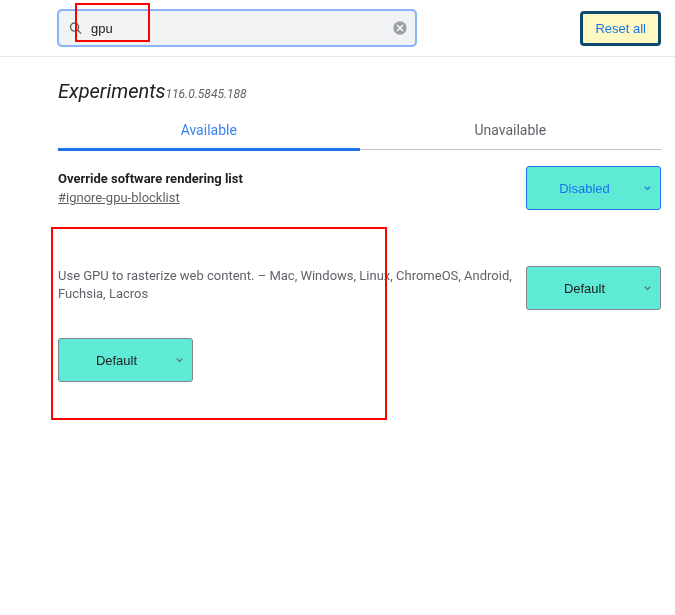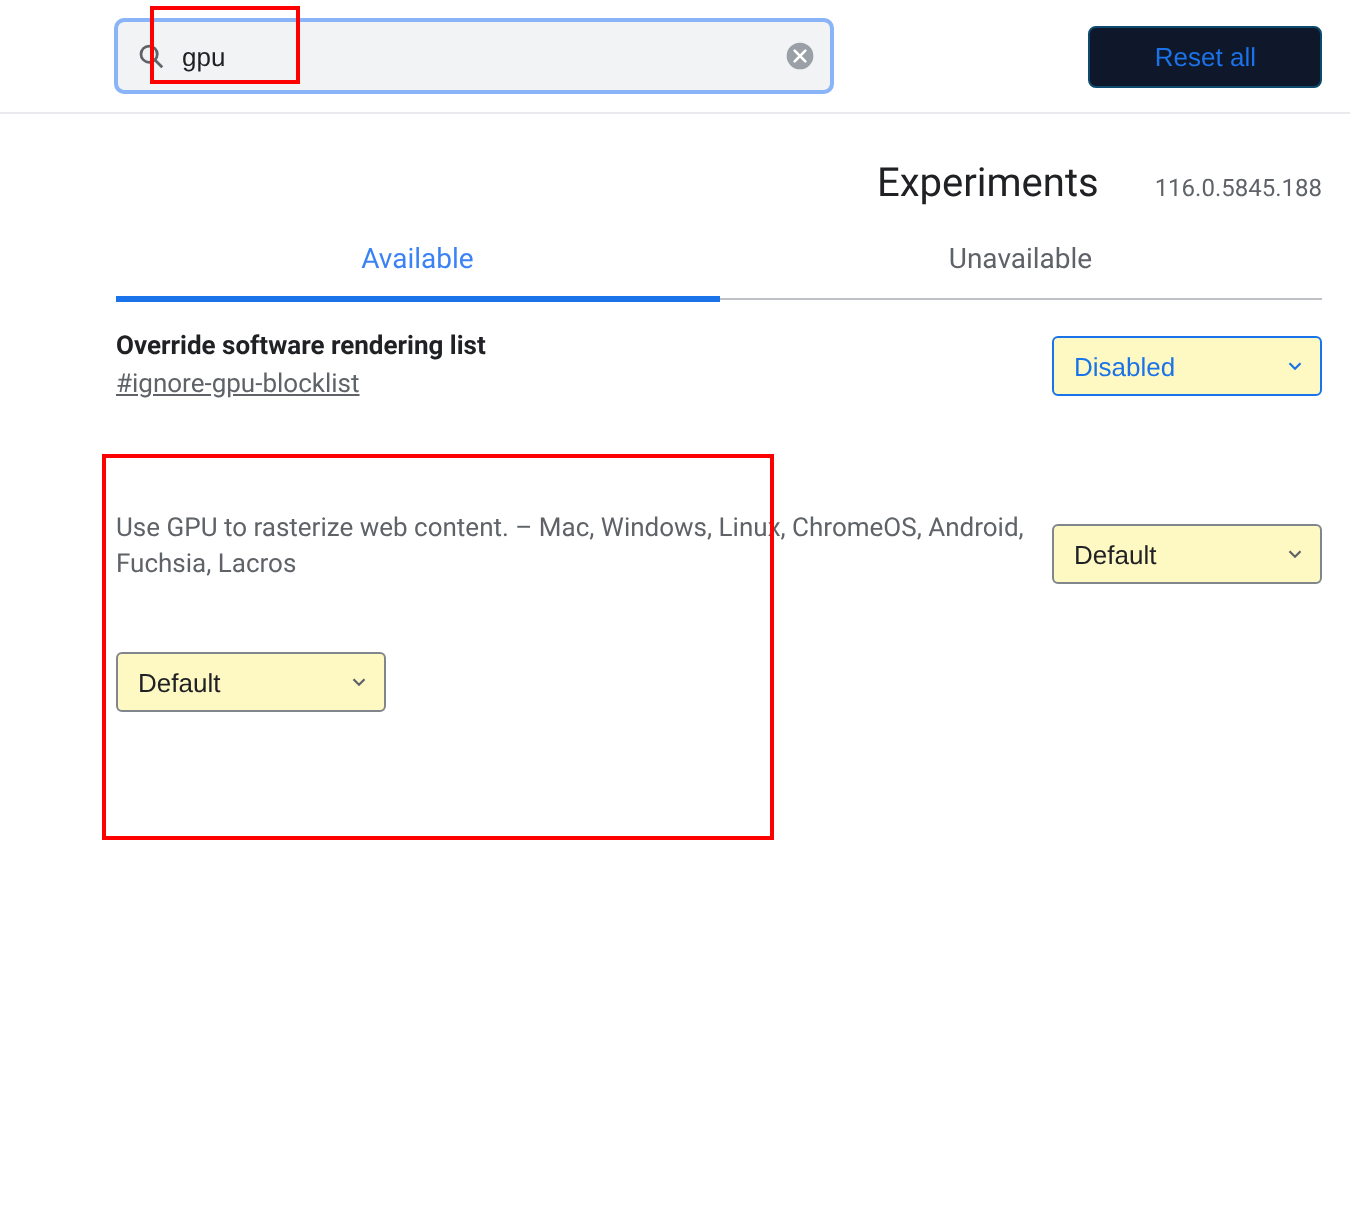--- a/index.html
+++ b/index.html
@@ -48,56 +48,56 @@
     .clear-icon {
       position: absolute;
       right: 8px;
       top: 50%;
       transform: translateY(-50%);
       display: flex;
       cursor: pointer;
     }
     .reset-btn {
       margin-left: auto;
-      background: #0f172a;
-      border: 1px solid #0c4a6e;
+      background: #fef9c3;
+      border: 3px solid #0c4a6e;
       color: #1a73e8;
       font-size: 13px;
-      padding: 7px 32px;
+      padding: 7px 12px;
       border-radius: 4px;
       cursor: pointer;
     }
     .annot-red-box-1 {
       position: absolute;
       border: 2px solid #ff0000;
       left: 75px;
       top: 3px;
       width: 75px;
       height: 39px;
       pointer-events: none;
     }
     .page {
       padding: 0 14px 0 58px;
       position: relative;
     }
     .page-header {
       display: flex;
       align-items: baseline;
-      justify-content: flex-end;
+      justify-content: flex-start;
       padding: 22px 0 8px 0;
+      font-style: italic;
     }
     .page-title {
       font-size: 20px;
       font-weight: 400;
       color: #202124;
     }
     .version {
       font-size: 12px;
       color: #5f6368;
-      margin-left: 28px;
     }
     .tabs {
       display: flex;
       border-bottom: 1.5px solid #bdc1c6;
     }
     .tab {
       flex: 1;
       text-align: center;
       padding: 11px 0;
       font-size: 14px;
@@ -140,30 +140,30 @@
       color: #5f6368;
       text-decoration: underline;
       cursor: pointer;
     }
     .flag-select-wrap {
       flex: 0 0 135px;
       position: relative;
     }
     .flag-select {
       width: 100%;
-      height: 30px;
+      height: 44px;
       border: 1px solid #1a73e8;
       border-radius: 3px;
-      background: #fef9c3;
+      background: #5eead4;
       color: #1a73e8;
       font-size: 13px;
       padding: 0 28px 0 10px;
       appearance: none;
       cursor: pointer;
-      text-align: left;
+      text-align: center;
     }
     .flag-select.default-sel { color: #202124; border-color:#80868b;}
     .select-chevron {
       position: absolute;
       right: 8px;
       top: 50%;
       transform: translateY(-50%);
       pointer-events: none;
       display:flex;
     }

